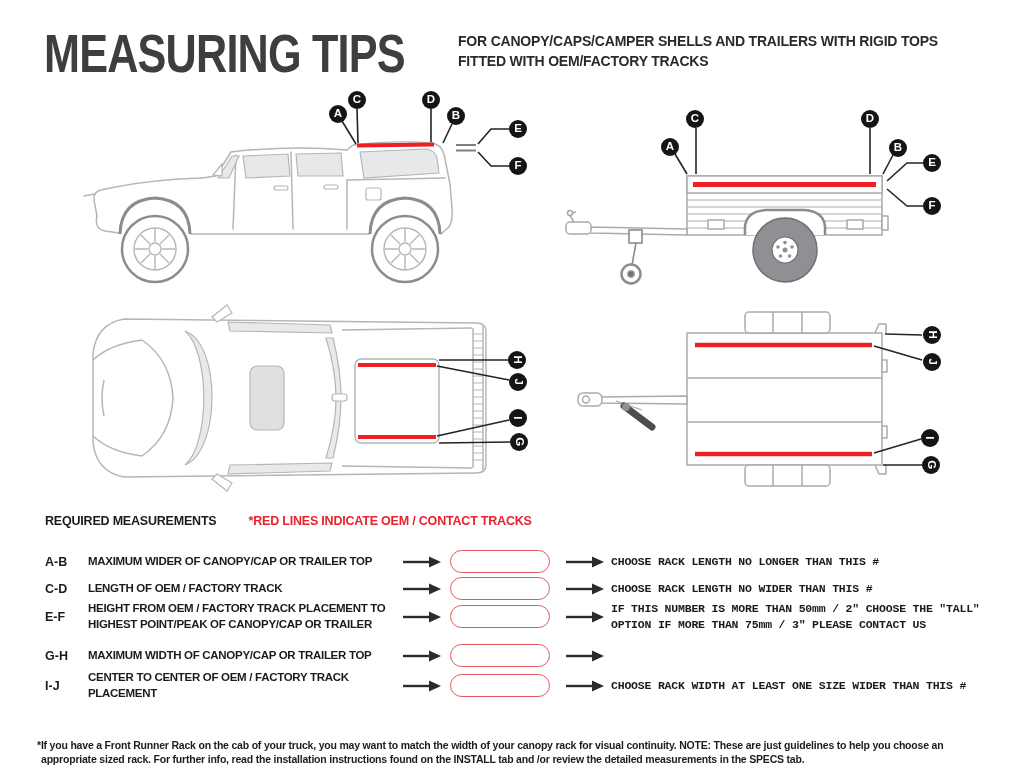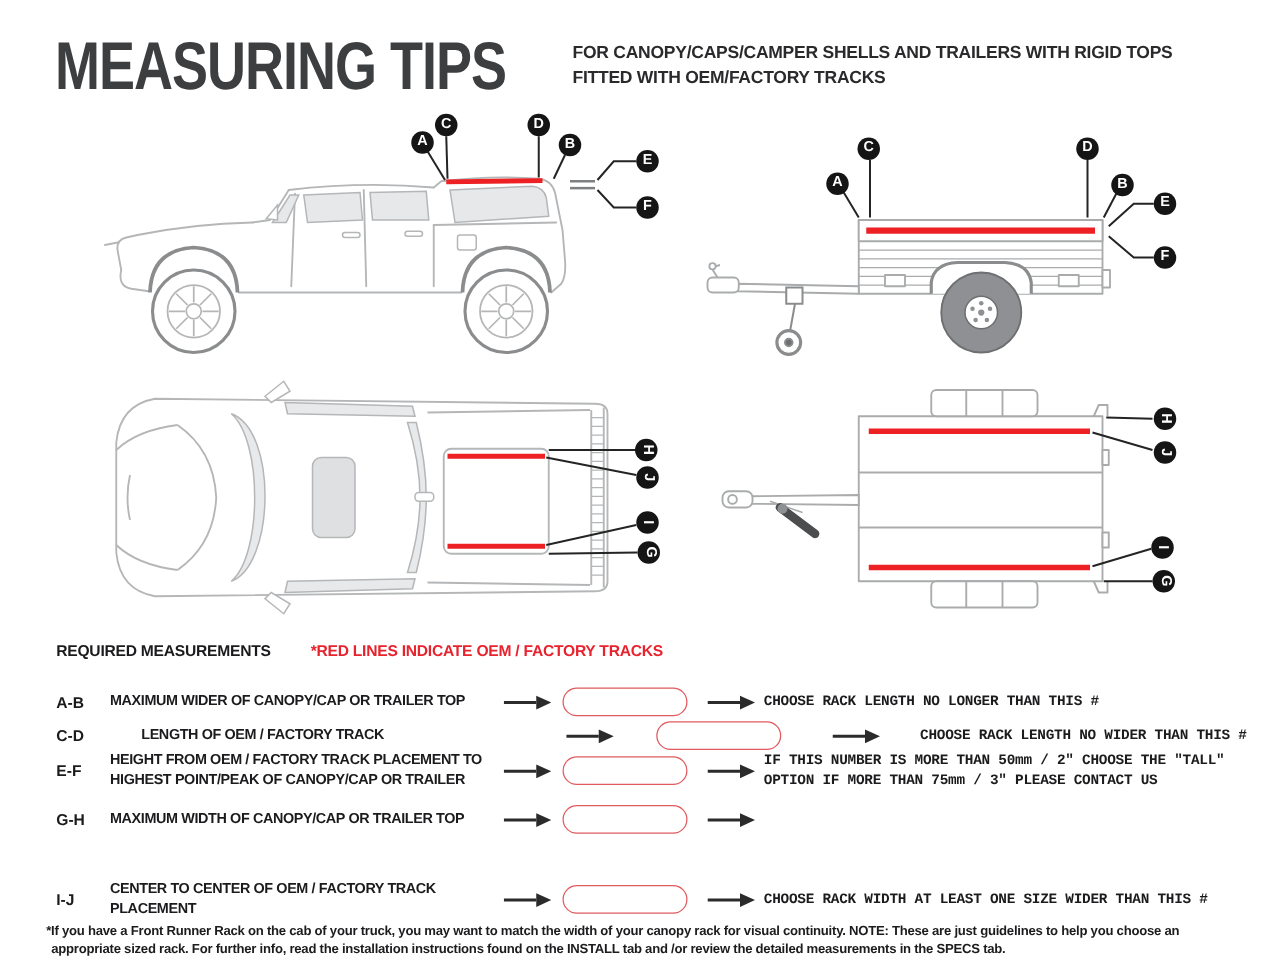--- a/index.html
+++ b/index.html
@@ -328,39 +328,39 @@
   <div class="badge rot" style="left:351px; top:127px;">
       <span>I</span>
     </div>
   <div class="badge rot" style="left:352px; top:154px;">
       <span>G</span>
     </div>
 </div>
 
 <div class="m-head">
   <span class="h">REQUIRED MEASUREMENTS</span>
-  <span class="legend">*RED LINES INDICATE OEM / FACTORY TRACKS</span>
+  <span class="legend">*RED LINES INDICATE OEM / CONTACT TRACKS</span>
 </div>
 
 <div class="mrow" style="top:550px;">
   <span class="lab">A-B</span>
   <span class="desc">MAXIMUM WIDER OF CANOPY/CAP OR TRAILER TOP</span>
   <svg class="arr" width="38" height="12" viewBox="0 0 38 12">
       <line x1="0" y1="6" x2="26" y2="6" stroke="#2b2b2b" stroke-width="2.4"></line>
       <polygon points="26,0.5 38,6 26,11.5" fill="#2b2b2b"></polygon>
     </svg>
   <div class="pill"></div>
   <svg class="arr" width="38" height="12" viewBox="0 0 38 12">
       <line x1="0" y1="6" x2="26" y2="6" stroke="#2b2b2b" stroke-width="2.4"></line>
       <polygon points="26,0.5 38,6 26,11.5" fill="#2b2b2b"></polygon>
     </svg>
   <span class="res">CHOOSE RACK LENGTH NO LONGER THAN THIS #</span>
 </div>
 
-<div class="mrow" style="top:577px;gap:25px;">
+<div class="mrow" style="top:577px;">
   <span class="lab">C-D</span>
   <span class="desc">LENGTH OF OEM / FACTORY TRACK</span>
   <svg class="arr" width="38" height="12" viewBox="0 0 38 12">
       <line x1="0" y1="6" x2="26" y2="6" stroke="#2b2b2b" stroke-width="2.4"></line>
       <polygon points="26,0.5 38,6 26,11.5" fill="#2b2b2b"></polygon>
     </svg>
   <div class="pill"></div>
   <svg class="arr" width="38" height="12" viewBox="0 0 38 12">
       <line x1="0" y1="6" x2="26" y2="6" stroke="#2b2b2b" stroke-width="2.4"></line>
       <polygon points="26,0.5 38,6 26,11.5" fill="#2b2b2b"></polygon>
@@ -390,21 +390,21 @@
       <line x1="0" y1="6" x2="26" y2="6" stroke="#2b2b2b" stroke-width="2.4"></line>
       <polygon points="26,0.5 38,6 26,11.5" fill="#2b2b2b"></polygon>
     </svg>
   <div class="pill"></div>
   <svg class="arr" width="38" height="12" viewBox="0 0 38 12">
       <line x1="0" y1="6" x2="26" y2="6" stroke="#2b2b2b" stroke-width="2.4"></line>
       <polygon points="26,0.5 38,6 26,11.5" fill="#2b2b2b"></polygon>
     </svg>
 </div>
 
-<div class="mrow" style="top:670px;margin-top:34px;">
+<div class="mrow" style="top:670px;">
   <span class="lab">I-J</span>
   <span class="desc">CENTER TO CENTER OF OEM / FACTORY TRACK PLACEMENT</span>
   <svg class="arr" width="38" height="12" viewBox="0 0 38 12">
       <line x1="0" y1="6" x2="26" y2="6" stroke="#2b2b2b" stroke-width="2.4"></line>
       <polygon points="26,0.5 38,6 26,11.5" fill="#2b2b2b"></polygon>
     </svg>
   <div class="pill"></div>
   <svg class="arr" width="38" height="12" viewBox="0 0 38 12">
       <line x1="0" y1="6" x2="26" y2="6" stroke="#2b2b2b" stroke-width="2.4"></line>
       <polygon points="26,0.5 38,6 26,11.5" fill="#2b2b2b"></polygon>

